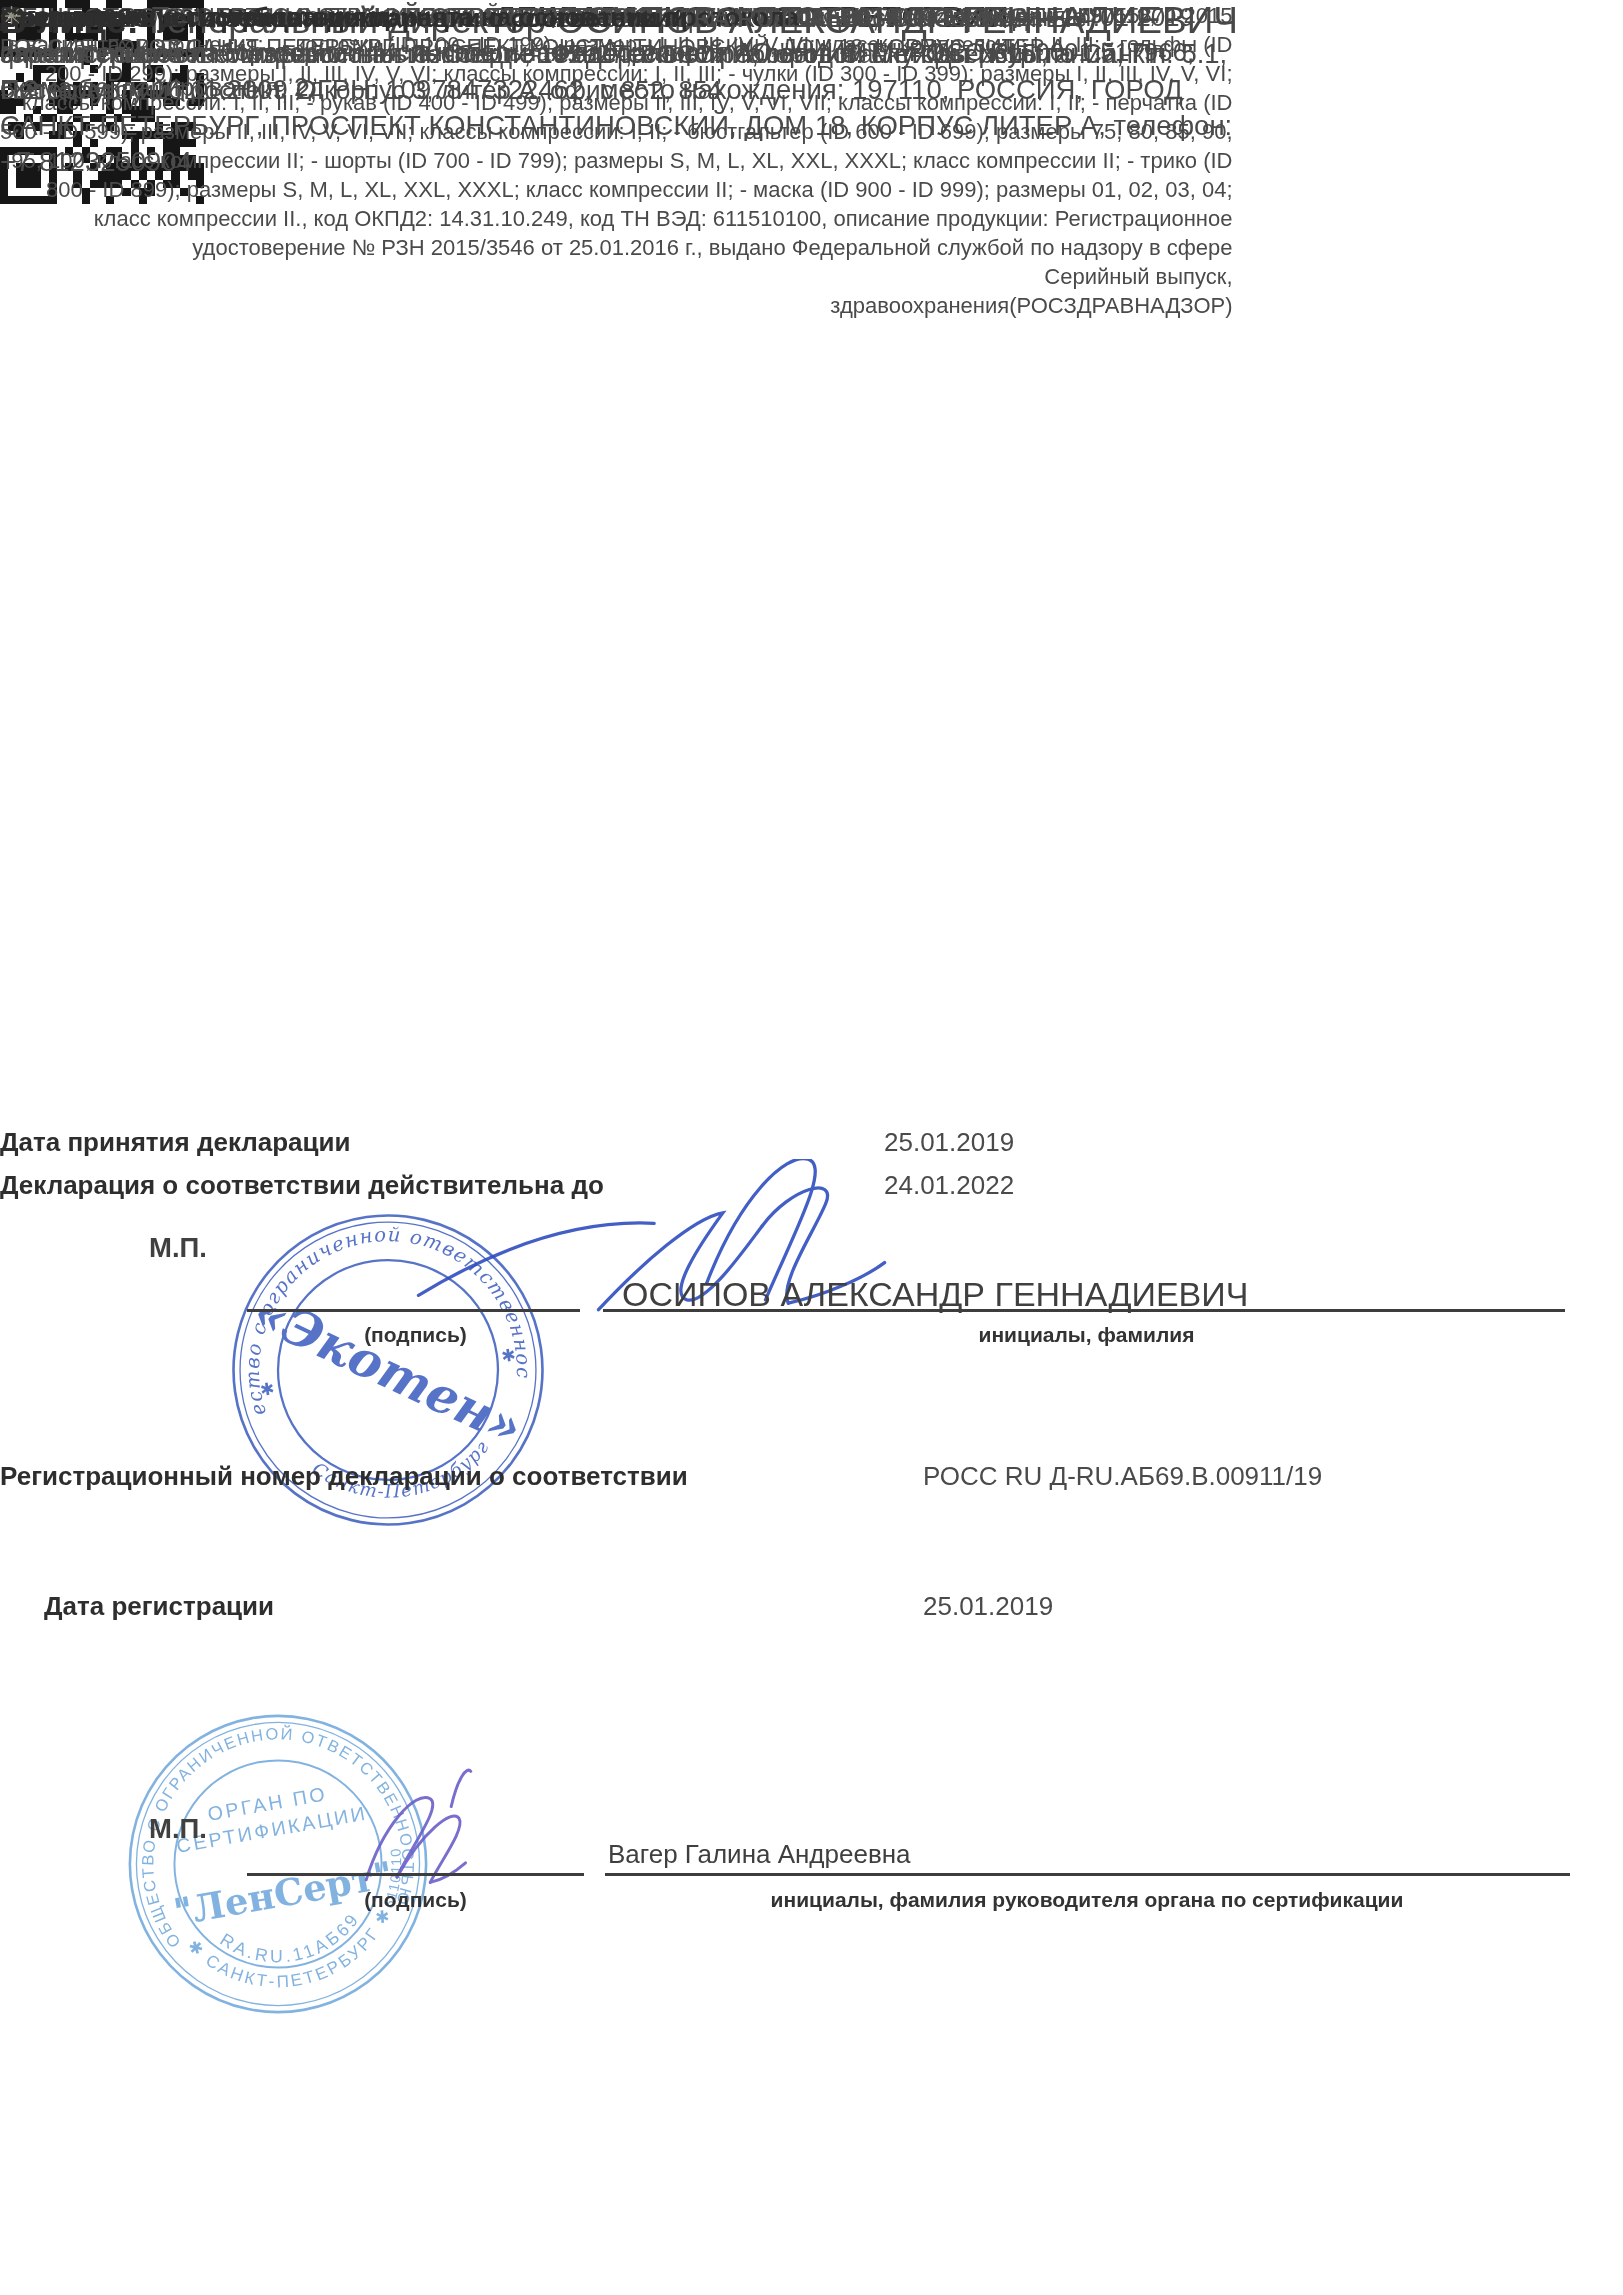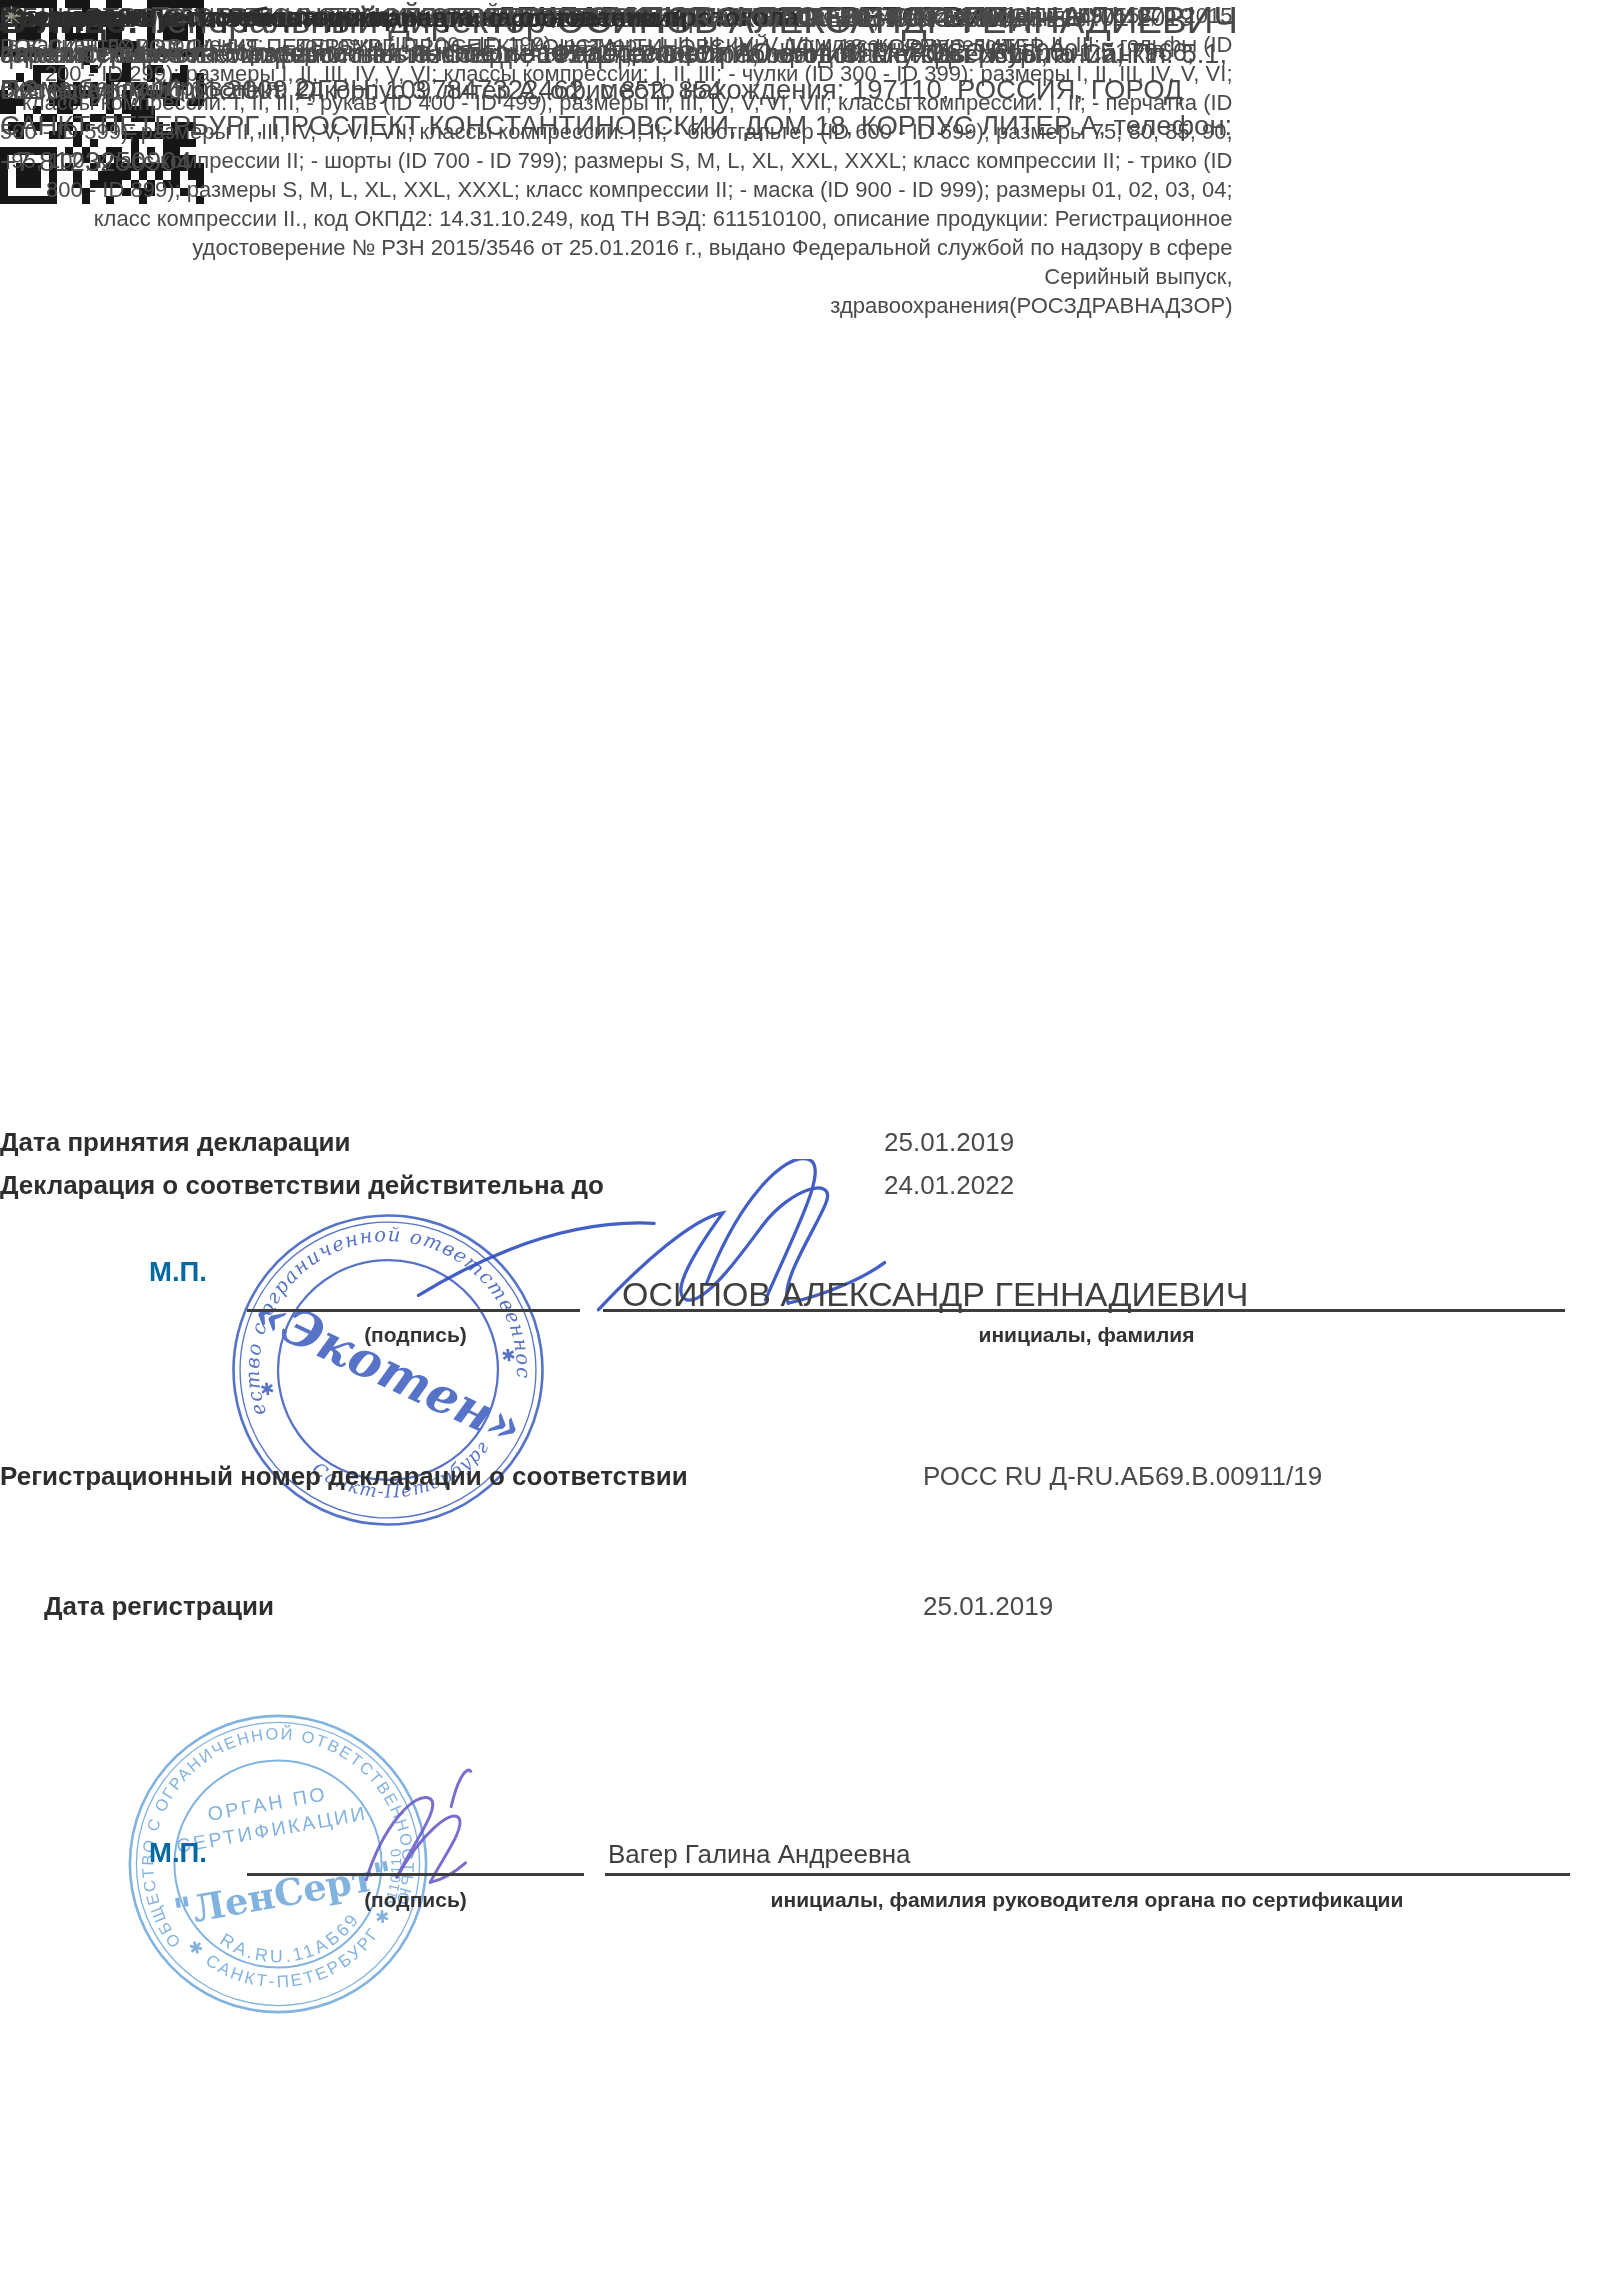--- a/index.html
+++ b/index.html
@@ -12,21 +12,21 @@
   #p1{left:95;top:424;font-size:27.5px;line-height:36px;color:#4a4a4a;}
   #inperson{left:95;top:706;font-size:37px;}
   #declares{left:95;top:788;font-size:22px;line-height:29px;color:#4a4a4a;text-align:right;}
   #declares .lead{font-size:26px;}
   #manufacturer{left:95;top:1274;font-size:22px;line-height:31px;color:#4a4a4a;}
   #compliance{left:95;top:1372;font-size:27.5px;line-height:36px;color:#4a4a4a;}
   #basis{left:95;top:1540;font-size:26px;line-height:35px;color:#4a4a4a;}
   .row{left:105;width:1499px;font-size:26px;}
   .row .val{position:absolute;left:884px;top:0;color:#4a4a4a;font-weight:400;white-space:nowrap;}
   .row2 .val{left:923px;}
-  .mp{font-size:27.5px;font-weight:700;color:#0369a1;z-index:5;margin-top:24px;}
+  .mp{font-size:27.5px;font-weight:700;color:#404040;z-index:5;}
   .sigline{height:2.6px;background:#3d3d3d;z-index:4;}
   .under{font-size:21px;font-weight:700;color:#333;text-align:center;z-index:4;}
   .signame{font-size:34px;color:#3f3f3f;white-space:nowrap;z-index:4;}
   #reginfo{left:95;top:2058;font-size:26px;line-height:36px;color:#4a4a4a;z-index:4;}
   #qr{left:2002;top:14;width:204px;height:204px;}
   svg text{font-family:"Liberation Sans",sans-serif;}
   .stampsvg{overflow:visible;z-index:2;}
   .serifTxt{font-family:"DejaVu Serif",serif;}
   #asterisk{left:822;top:1872;font-size:27.5px;color:#93917f;z-index:3;}
 </style>

